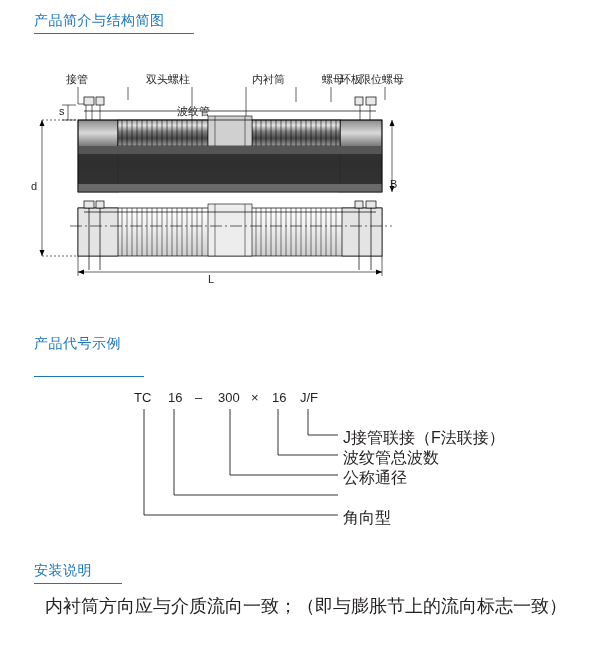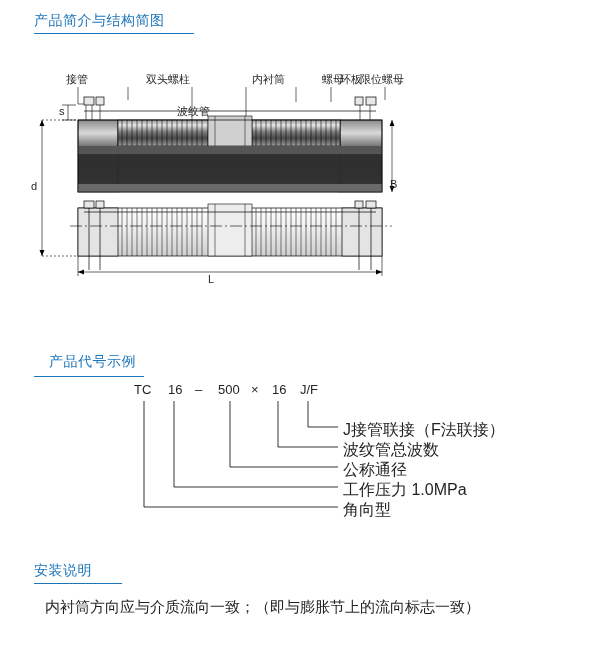--- a/index.html
+++ b/index.html
@@ -17,21 +17,21 @@
   }
   .section-title {
     position: absolute;
     font-size: 14px;
     font-weight: normal;
     color: #1b75bb;
     letter-spacing: 0.5px;
     white-space: nowrap;
   }
   #title-1 { left: 34px; top: 12px; }
-  #title-2 { left: 34px; top: 353px; margin-left: 15px; }
+  #title-2 { left: 34px; top: 335px; }
   #title-3 { left: 34px; top: 562px; }
 
   .underline {
     position: absolute;
     height: 1px;
     background: #1b75bb;
   }
   #ul-1 { left: 34px; top: 33px; width: 160px; }
   #ul-2 { left: 34px; top: 376px; width: 110px; }
   #ul-3 { left: 34px; top: 583px; width: 88px; }
@@ -53,21 +53,21 @@
   .dim {
     position: absolute;
     font-size: 11px;
     color: #231f20;
   }
 
   
   #figure2 {
     position: absolute;
     left: 0px;
-    top: 375px;
+    top: 383px;
     width: 600px;
     height: 160px;
   }
   .code-token {
     position: absolute;
     font-size: 13px;
     color: #231f20;
     white-space: nowrap;
   }
   .code-desc {
@@ -78,21 +78,21 @@
   }
 
   
   #notes {
     position: absolute;
     left: 45px;
     top: 596px;
     width: 520px;
   }
   .note-line {
-    font-size: 15px;
+    font-size: 18px;
     line-height: 21px;
     color: #231f20;
     white-space: nowrap;
   }
 </style>
 </head>
 <body>
 
 <div class="section-title" id="title-1">产品简介与结构简图</div>
 <div class="underline" id="ul-1"></div>
@@ -320,21 +320,21 @@
   <div class="dim" style="left:390px; top:118px;">B</div>
   <div class="dim" style="left:208px; top:213px;">L</div>
 </div>
 
 <div id="figure2">
 
   
   <div class="code-token" style="left:134px; top:7px;">TC</div>
   <div class="code-token" style="left:168px; top:7px;">16</div>
   <div class="code-token" style="left:195px; top:7px;">–</div>
-  <div class="code-token" style="left:218px; top:7px;">500</div>
+  <div class="code-token" style="left:218px; top:7px;">300</div>
   <div class="code-token" style="left:251px; top:7px;">×</div>
   <div class="code-token" style="left:272px; top:7px;">16</div>
   <div class="code-token" style="left:300px; top:7px;">J/F</div>
 
   <svg width="600" height="160" viewBox="0 0 600 160">
     <g stroke="#000" stroke-width="0.8" fill="none">
 
       <path d="M308,26 L308,52 L338,52"></path>
 
       <path d="M278,26 L278,72 L338,72"></path>
@@ -343,19 +343,18 @@
 
       <path d="M174,26 L174,112 L338,112"></path>
 
       <path d="M144,26 L144,132 L338,132"></path>
     </g>
   </svg>
 
   <div class="code-desc" style="left:343px; top:45px;">J接管联接（F法联接）</div>
   <div class="code-desc" style="left:343px; top:65px;">波纹管总波数</div>
   <div class="code-desc" style="left:343px; top:85px;">公称通径</div>
-  <div class="code-desc" style="left:343px; top:105px;">工作压力 1.0MPa</div>
   <div class="code-desc" style="left:343px; top:125px;">角向型</div>
 </div>
 
 <div id="notes">
   <div class="note-line">内衬筒方向应与介质流向一致；（即与膨胀节上的流向标志一致）</div>
 </div>
 
 </body></html>

